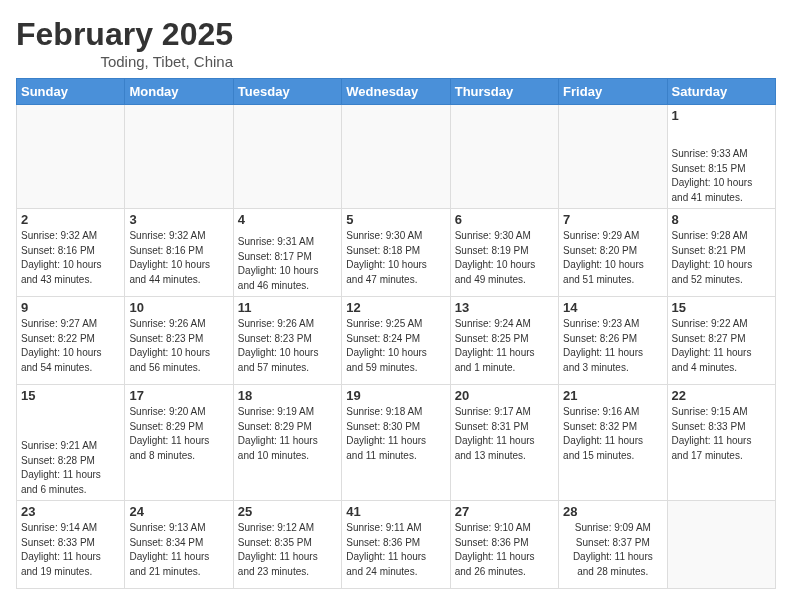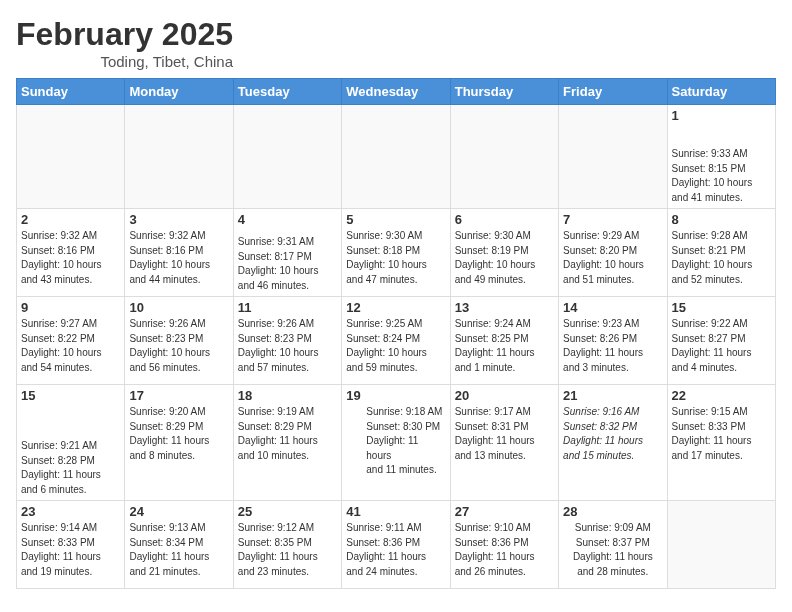--- a/index.html
+++ b/index.html
@@ -233,35 +233,35 @@
         </td>
         <td>
           <span class="day-num">18</span>
           <div class="day-info" style="white-space: pre-line;">Sunrise: 9:19 AM
 Sunset: 8:29 PM
 Daylight: 11 hours
 and 10 minutes.</div>
         </td>
         <td>
           <span class="day-num">19</span>
-          <div class="day-info" style="white-space: pre-line; margin-left: 20px;">Sunrise: 9:18 AM
+          <div class="day-info" style="white-space: pre-line;">Sunrise: 9:18 AM
 Sunset: 8:30 PM
 Daylight: 11 hours
 and 11 minutes.</div>
         </td>
         <td>
           <span class="day-num">20</span>
           <div class="day-info" style="white-space: pre-line;">Sunrise: 9:17 AM
 Sunset: 8:31 PM
 Daylight: 11 hours
 and 13 minutes.</div>
         </td>
         <td>
           <span class="day-num">21</span>
-          <div class="day-info" style="white-space: pre-line; font-style: italic;">Sunrise: 9:16 AM
+          <div class="day-info" style="white-space: pre-line;">Sunrise: 9:16 AM
 Sunset: 8:32 PM
 Daylight: 11 hours
 and 15 minutes.</div>
         </td>
         <td>
           <span class="day-num">22</span>
           <div class="day-info" style="white-space: pre-line;">Sunrise: 9:15 AM
 Sunset: 8:33 PM
 Daylight: 11 hours
 and 17 minutes.</div>

